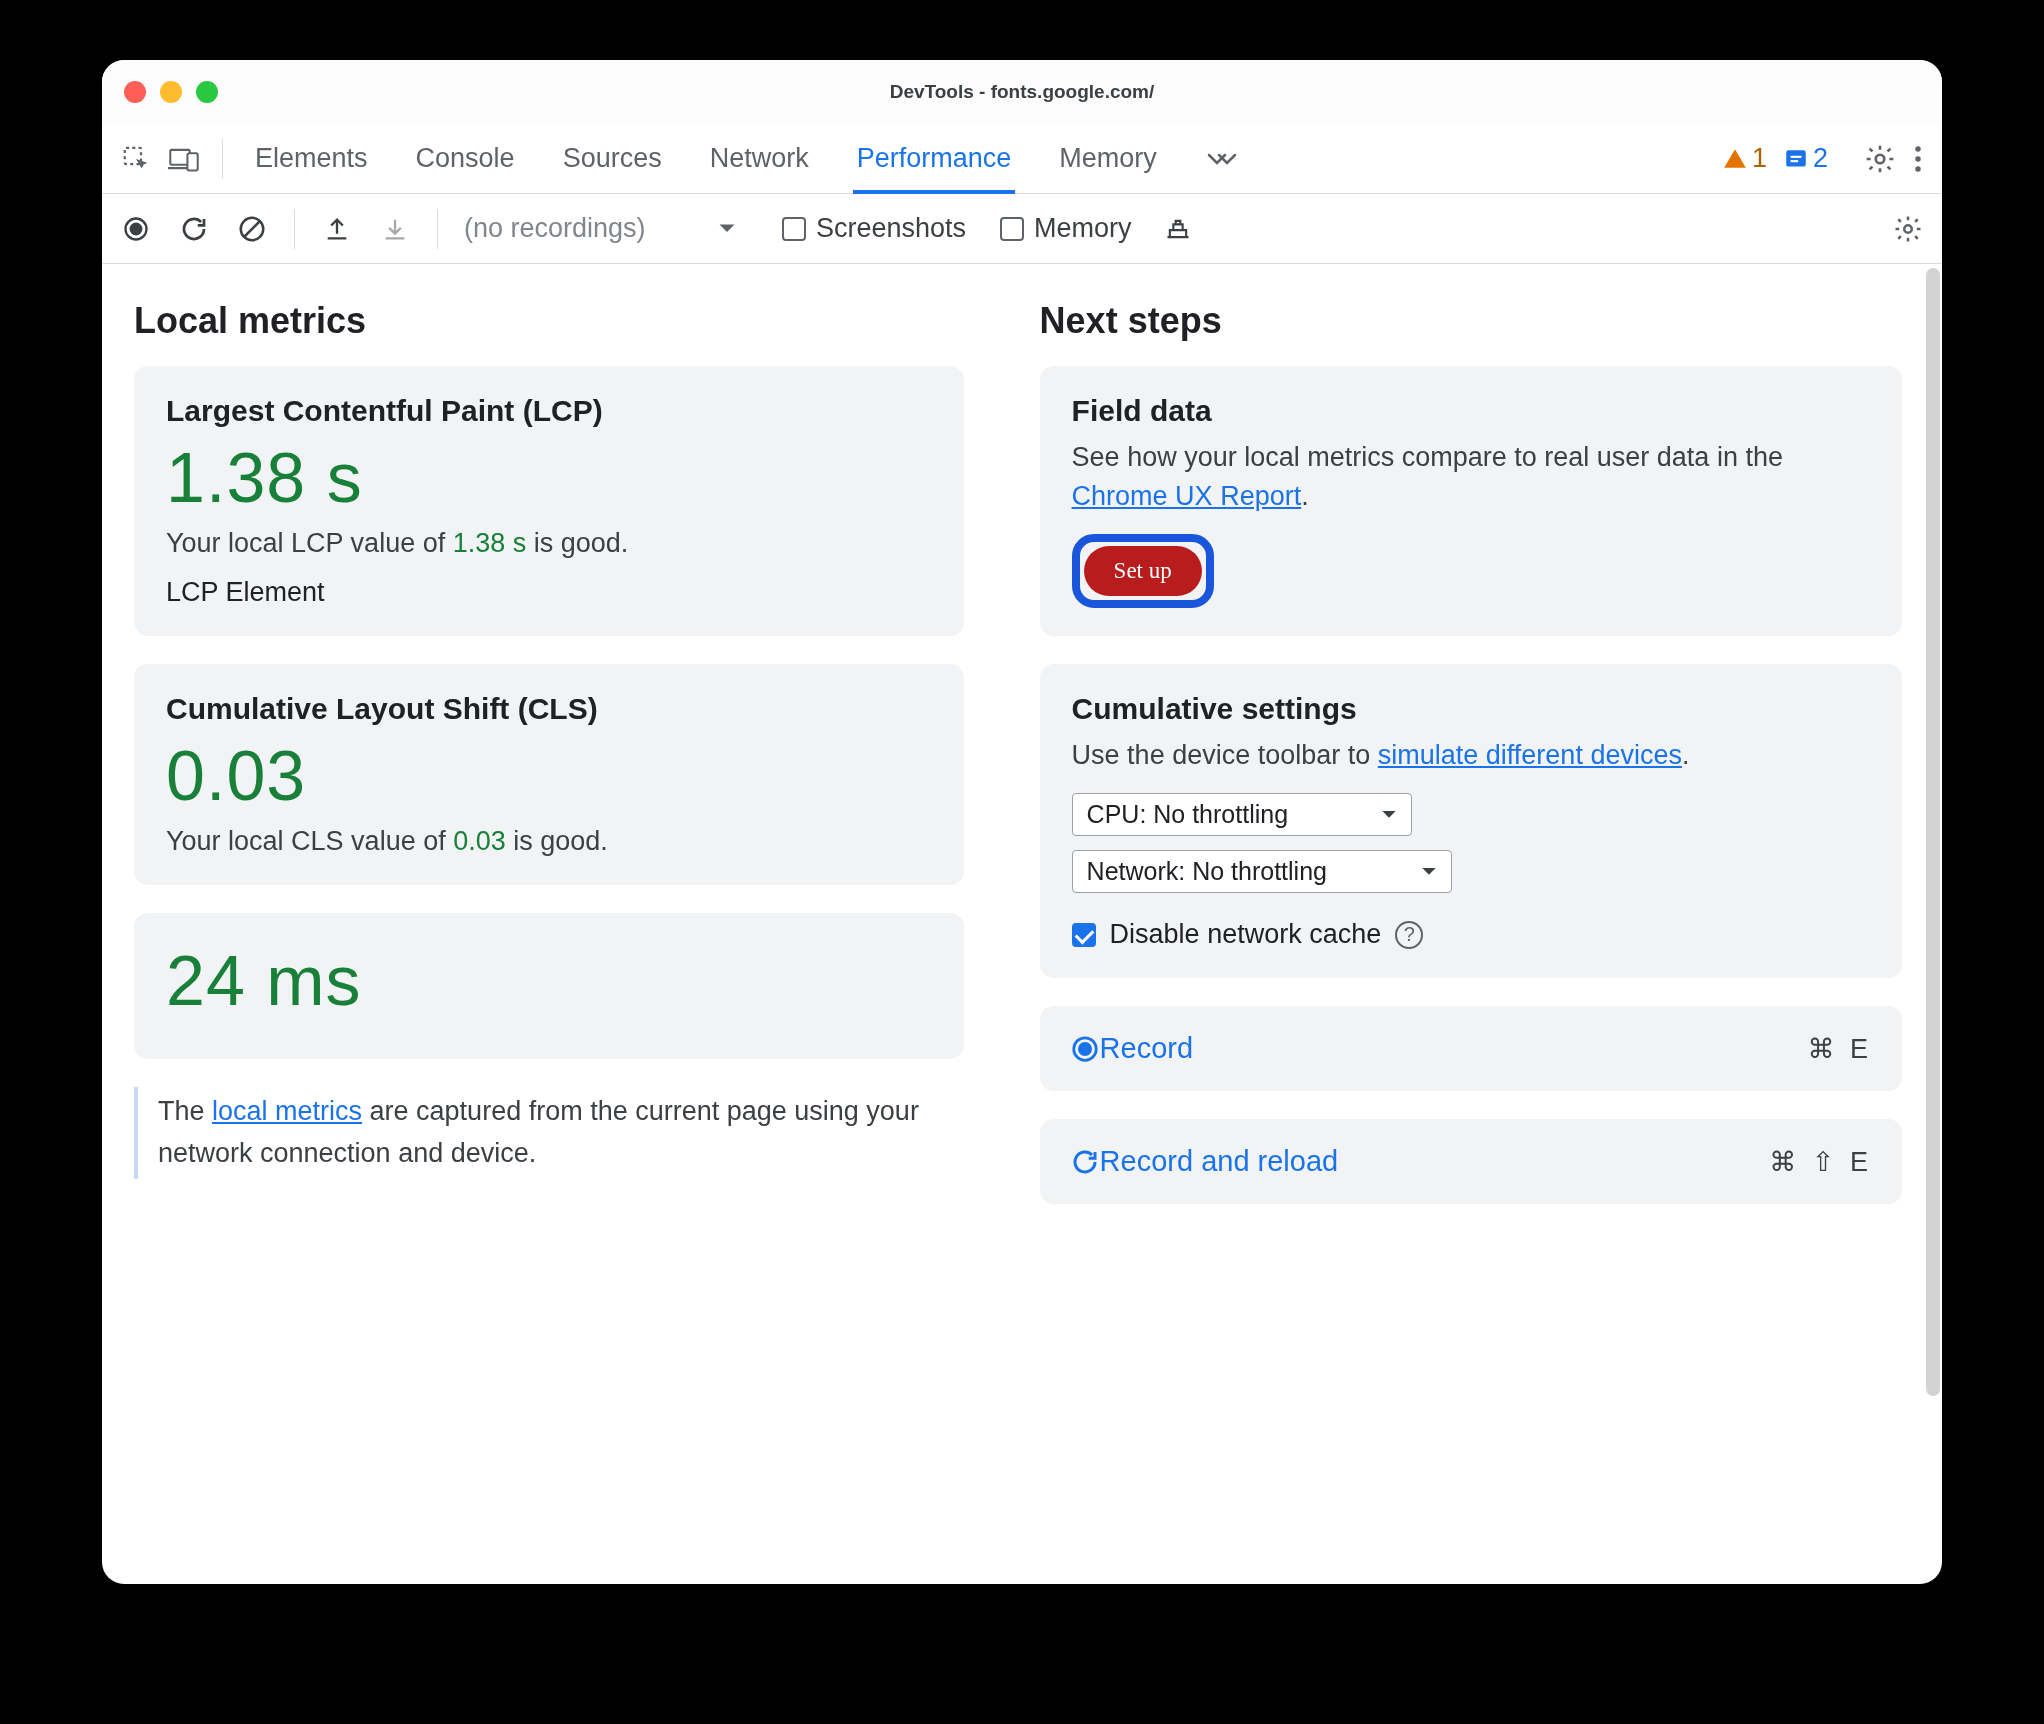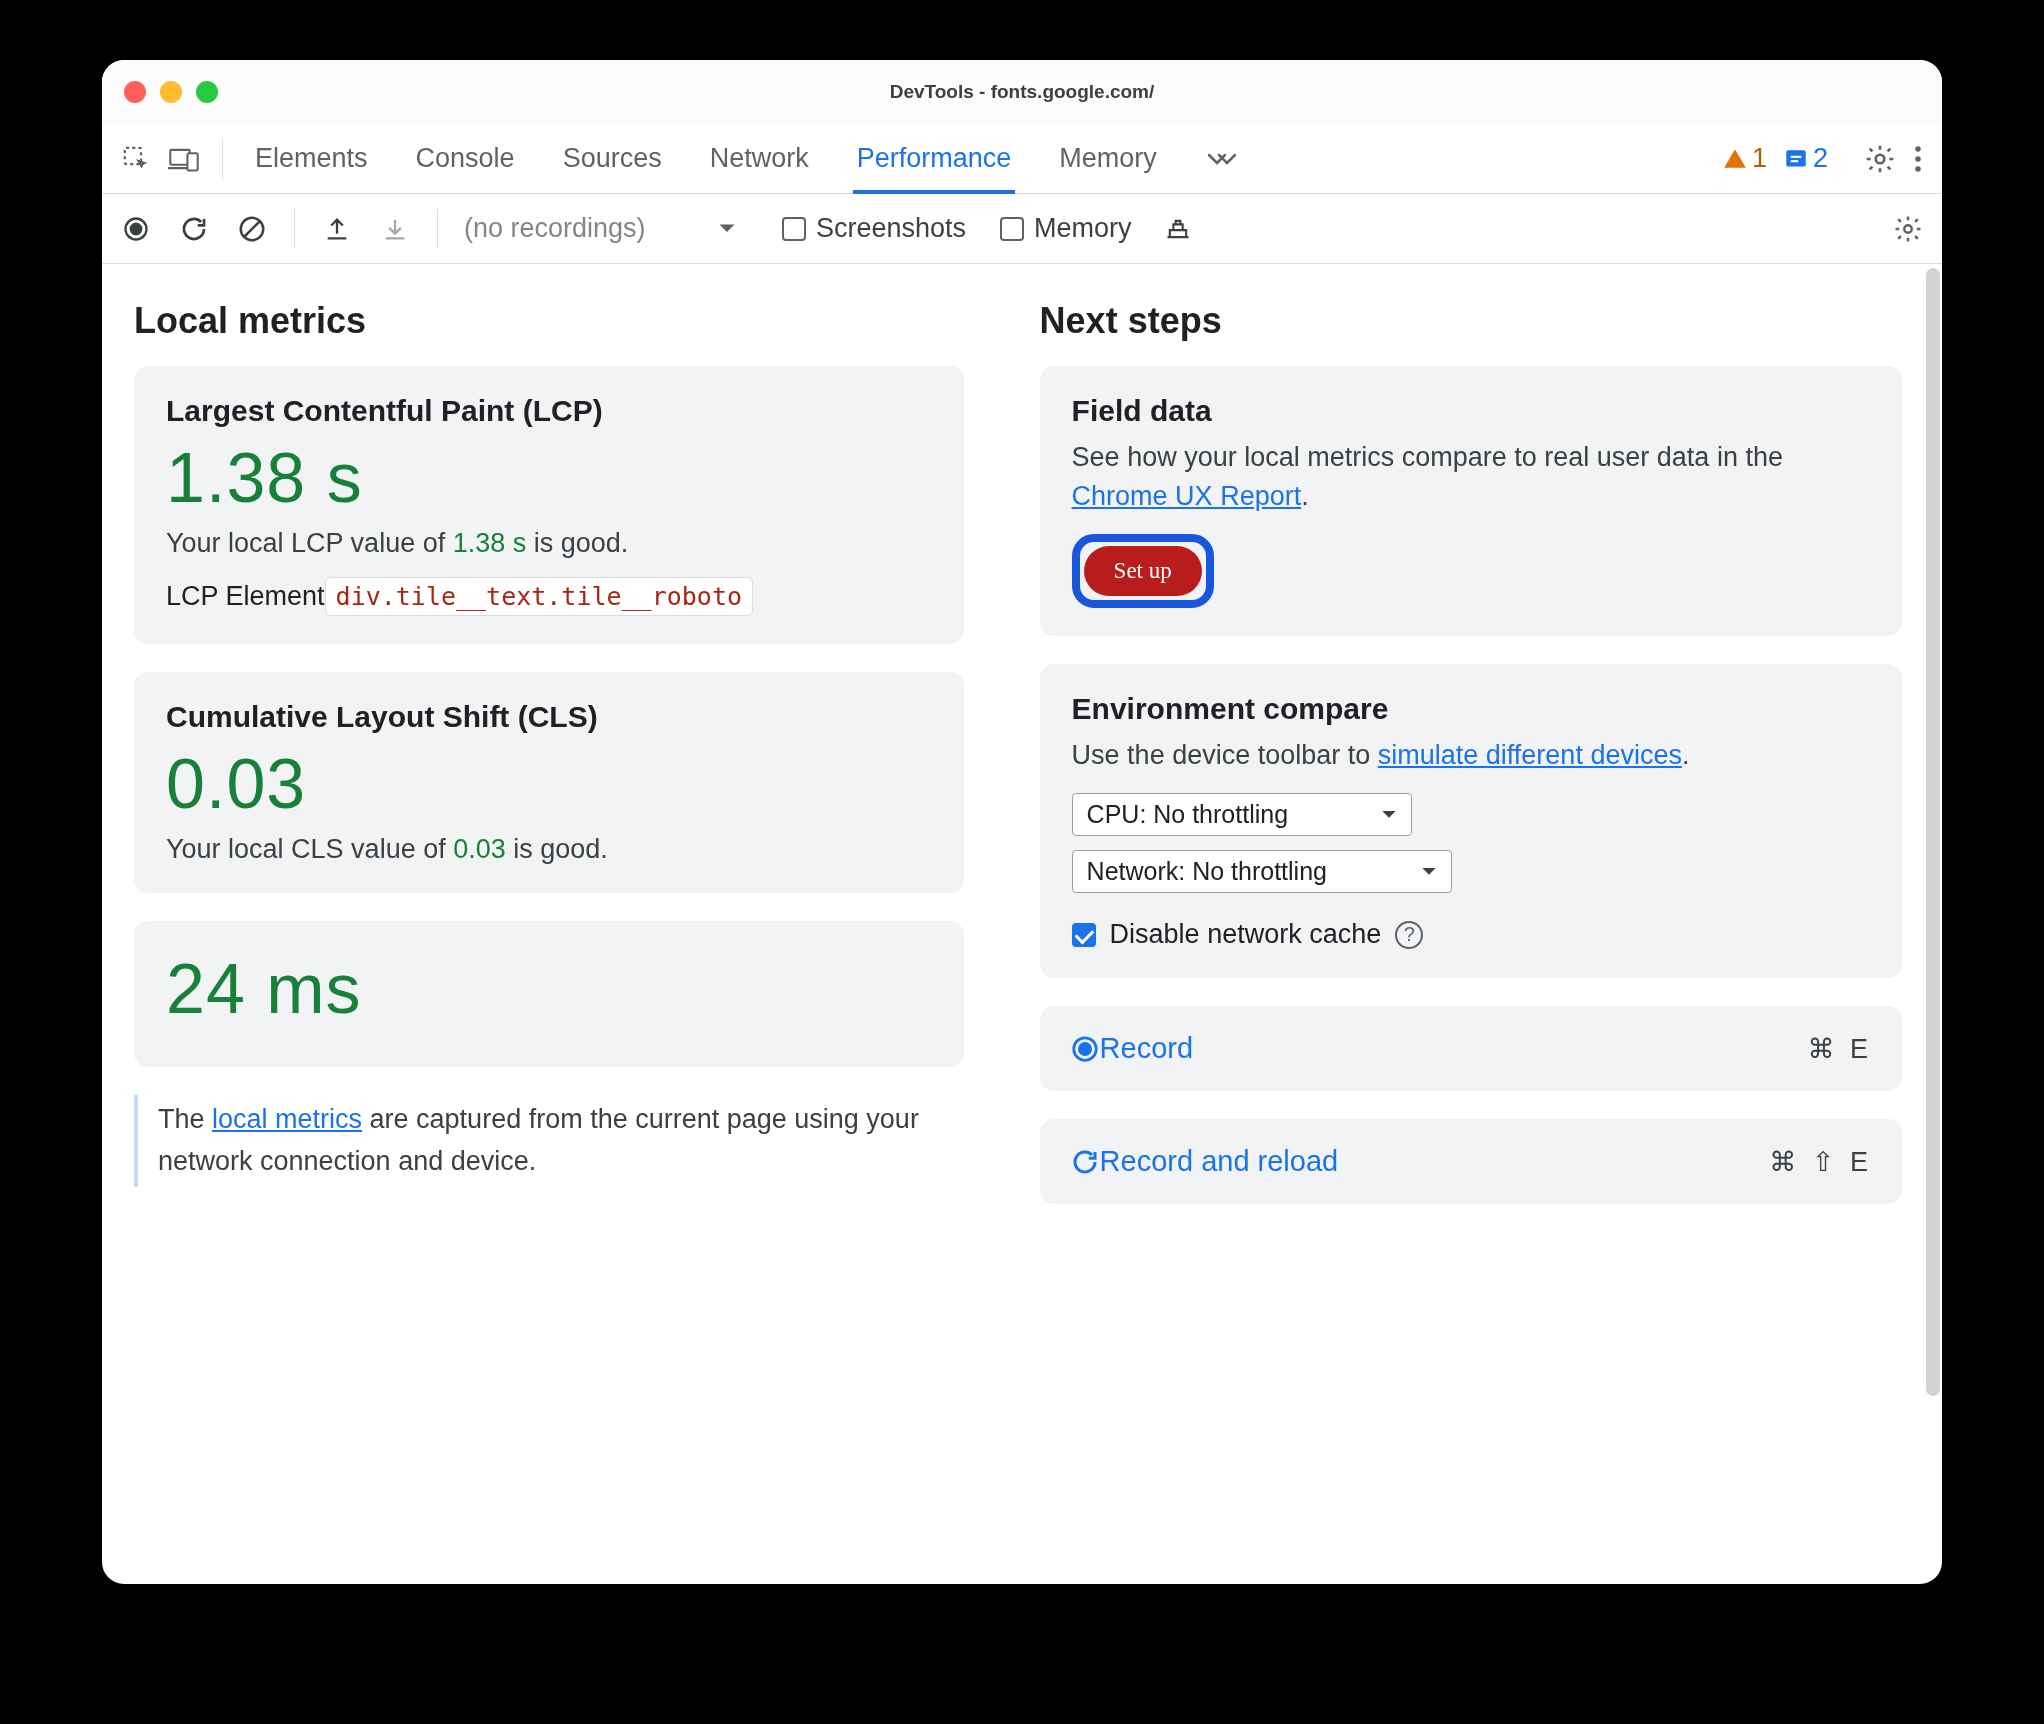--- a/index.html
+++ b/index.html
@@ -202,21 +202,20 @@
       <h2>Local metrics</h2>
 
       <div class="card">
         <div class="metric-title">Largest Contentful Paint (LCP)</div>
         <div class="metric-big">1.38 s</div>
         <div class="metric-desc">
           <span>Your local LCP value of </span><span class="good-val">1.38 s</span><span> is good.</span>
         </div>
         <div class="lcp-row">
           <span>LCP Element</span>
-          <span class="lcp-el">div.tile__text.tile__roboto</span>
         </div>
       </div>
 
       <div class="card">
         <div class="metric-title">Cumulative Layout Shift (CLS)</div>
         <div class="metric-big">0.03</div>
         <div class="metric-desc">
           <span>Your local CLS value of </span><span class="good-val">0.03</span><span> is good.</span>
         </div>
       </div>
@@ -237,21 +236,21 @@
         <div class="section-title">Field data</div>
         <div class="section-desc">
           <span>See how your local metrics compare to real user data in the </span><a href="#">Chrome UX Report</a><span>.</span>
         </div>
         <div class="setup-wrap">
           <button class="setup-btn">Set up</button>
         </div>
       </div>
 
       <div class="card">
-        <div class="section-title">Environment compare</div>
+        <div class="section-title">Cumulative settings</div>
         <div class="section-desc">
           <span>Use the device toolbar to </span><a href="#">simulate different devices</a><span>.</span>
         </div>
         <div class="select">
           <span>CPU: No throttling</span>
           <svg width="16" height="12" viewBox="0 0 12 8" fill="#3c4043">
               <path d="M1 1 l5 5 l5 -5 z"></path>
             </svg>
         </div>
         <div class="select" style="width:380px;">

